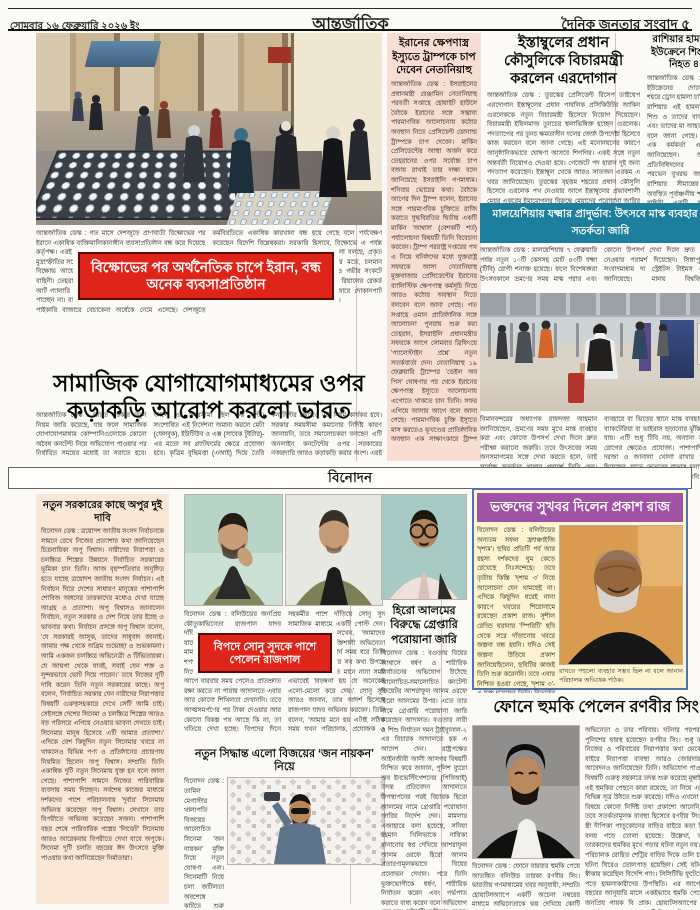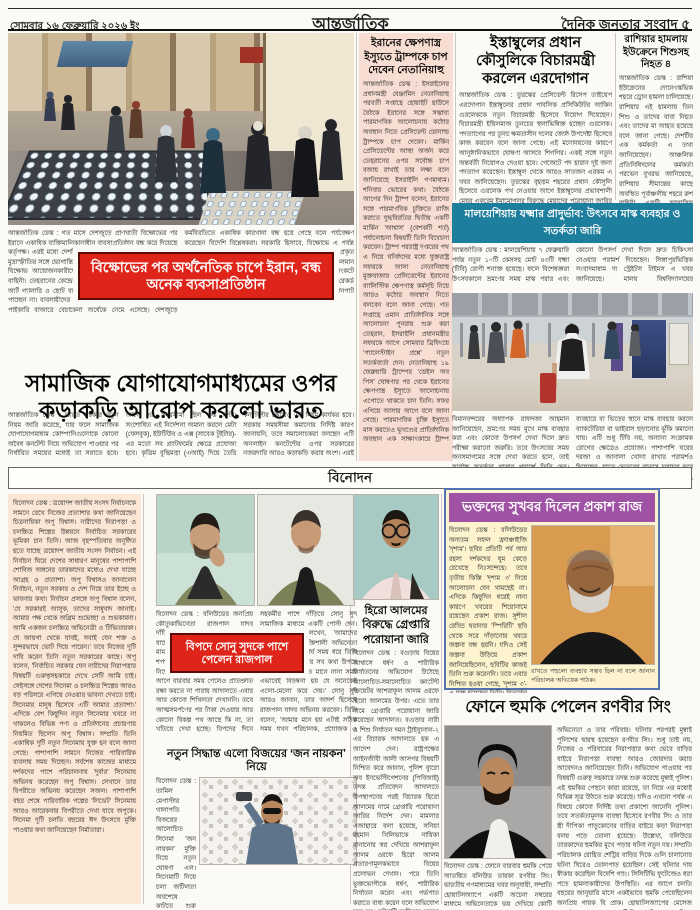--- a/index.html
+++ b/index.html
@@ -9,21 +9,21 @@
   .rule{position:absolute;left:8px;right:8px;border-top:1.5px solid #2a2a2a;}
   .rule.thick{border-top-width:2.5px;border-color:#111;}
   .hdr{position:absolute;top:11px;left:10px;right:10px;display:flex;justify-content:space-between;align-items:baseline;}
   .hdr-date{font-size:10px;font-weight:bold;}
   .hdr-section{font-size:16px;font-weight:bold;}
   .hdr-mast{font-size:13.5px;font-weight:bold;}
   
   .btxt{font-size:6.4px;line-height:1.5;text-align:justify;color:#262626;overflow:hidden;}
   .c2{column-count:2;column-gap:7px;}
   .c3{column-count:3;column-gap:7px;}
-  .abs{position:absolute;}
+  .abs{position:absolute;margin-left:28px;}
   .h-center{text-align:center;font-weight:bold;color:#0d0d0d;}
   .vrule{position:absolute;width:0;border-left:1px solid #ccc8c0;}
   
   .photo{position:relative;overflow:hidden;}
   .market{left:8px;top:33px;width:346px;height:192px;background:linear-gradient(180deg,#c8bba6 0%,#bcae9a 30%,#a79c8e 55%,#8d847b 100%);}
   .mk-facade{position:absolute;left:0;top:0;right:0;height:78px;
      background:repeating-linear-gradient(90deg,#d8c9ae 0 34px,#b9a37e 34px 40px,#cdb896 40px 78px,#8d765a 78px 84px);}
   .mk-awn-blue{position:absolute;left:52px;top:8px;width:70px;height:26px;background:linear-gradient(180deg,#5f87a8,#41617e);transform:skewX(-14deg);}
   .mk-awn-red{position:absolute;left:232px;top:14px;width:52px;height:16px;background:#a33226;}
   .mk-sign{position:absolute;left:258px;top:40px;width:40px;height:26px;background:#e8ddc2;border:1px solid #a08a60;}
@@ -179,20 +179,21 @@
       <div class="ap-case"></div>
     </div>
     <div class="btxt c2" style="height:69px;margin-top:3px">বিমানবন্দরের অধ্যাপক রাফদজা আহমান জানিয়েছেন, ভ্রমণের সময় মুখে মাস্ক ব্যবহার করা এবং কোনো উপসর্গ দেখা দিলে দ্রুত পরীক্ষা করানো জরুরি। তবে উৎসবের সময় জনসমাগমের সঙ্গে দেখা করতে হলে, তাই সর্বোচ্চ সতর্কতা থাকার পরামর্শ তিনি দেন। তিনি আরও বলেন, জনসাধারণের পরিবহন ব্যবহারে বা ভিড়ের স্থানে মাস্ক ব্যবহার করলে ব্যাকটেরিয়া বা ভাইরাস ছড়ানোর ঝুঁকি কমানো যায়। এটি শুধু টিবি নয়, অন্যান্য সংক্রামক রোগের ক্ষেত্রেও প্রযোজ্য। পাশাপাশি ঘরের দরজা ও জানালা খোলা রাখার পরামর্শও দিয়েছেন, যাতে ভেতরের বাতাস চলাচল করে এবং সংক্রমণের ঝুঁকি কমে। তিনি বলেন, (এমইএমএ) টিবি জিনিয়ে গুরুত্বপূর্ণ ভূমিকা রয়েছে। এটি রোগ দ্রুত শনাক্ত করতে এবং চিকিৎসার সঙ্গে সংযোগ স্থাপন করতে সহায়তা করে। দেশজুড়ে নাগরিক এবং অ-নাগরিকদের জন্য স্ক্রিনিং ও চিকিৎসার সুযোগ থাকা দরকার। যদি এতে কোনো ফাঁক থাকে, সংক্রামক রোগের ক্ষেত্রে 'ব্লাইন্ড স্পট' তৈরি হতে পারে। তিনি আরও বলেছেন, তিনি নিয়মিত সবসময়ে কার্যকর হয় যখন রোগী চিকিৎসা সম্পূর্ণ করতে পারে। চিকিৎসা ব্যাহত হলে সংক্রমণ চলতে থাকে এবং ওষুধ প্রতিরোধ ক্ষমতা তৈরি হয়। উল্লেখ্য, গত সপ্তাহে মালয়েশিয়ায় ৩৫টি টিবি কেস শনাক্ত হয়েছে, যাদের সকলেই বর্তমানে চিকিৎসাধীন।</div>
   </div>
 
   <div class="ent-bar">
     <span>বিনোদন</span>
   </div>
 
   <div class="abs peachcol" style="left:8px;top:494px;width:133px;height:410px">
+    <div class="sm-h" style="font-size:10px">নতুন সরকারের কাছে অপুর দুই দাবি</div>
     <div class="btxt" style="height:368px">বিনোদন ডেস্ক : ত্রয়োদশ জাতীয় সংসদ নির্বাচনকে সামনে রেখে নিজের প্রত্যাশার কথা জানিয়েছেন চিত্রনায়িকা অপু বিশ্বাস। নারীদের নিরাপত্তা ও চলচ্চিত্র শিল্পের উন্নয়নে নির্বাচিত সরকারের ভূমিকা চান তিনি। আজ বৃহস্পতিবার অনুষ্ঠিত হতে যাচ্ছে ত্রয়োদশ জাতীয় সংসদ নির্বাচন। এই নির্বাচন ঘিরে দেশের সাধারণ মানুষের পাশাপাশি শোবিজ অঙ্গনের তারকাদের মধ্যেও দেখা যাচ্ছে আগ্রহ ও প্রত্যাশা। অপু বিশ্বাসও জানালেন নির্বাচন, নতুন সরকার ও দেশ নিয়ে তার ইচ্ছে ও ভাবনার কথা। নির্বাচন প্রসঙ্গে অপু বিশ্বাস বলেন, 'যে সরকারই আসুক, তাদের সাধুবাদ জানাই। আমার পক্ষ থেকে অগ্রিম শুভেচ্ছা ও শুভকামনা। আমি একজন চলচ্চিত্র অভিনেত্রী ও টিভিতারকা। যে জায়গা থেকে যাবই, সবাই যেন শক্ত ও সুন্দরভাবে ভোট দিয়ে পারেন।' তবে নিজের দুটি দাবি করেন তিনি নতুন সরকারের কাছে। অপু বলেন, 'নির্বাচিত সরকার যেন নারীদের নিরাপত্তার বিষয়টি গুরুত্বসহকারে দেখে সেটি আমি চাই। সেইসঙ্গে দেশের সিনেমা ও চলচ্চিত্র শিল্পের আরও বড় পরিসরে এগিয়ে নেওয়ার ভাবনা দেখতে চাই। সিনেমার মানুষ হিসেবে এটি আমার প্রত্যাশা।' এদিকে বেশ কিছুদিন নতুন সিনেমার খবরে না থাকলেও বিভিন্ন পণ্য ও প্রতিষ্ঠানের প্রচারণায় নিয়মিত ছিলেন অপু বিশ্বাস। সম্প্রতি তিনি একাধিক দুটি নতুন সিনেমায় যুক্ত হন বলে জানা গেছে। পাশাপাশি সামনে নিজের পারিবারিক ব্যবসায় সময় দিচ্ছেন। সর্বশেষ কাজের মাধ্যমে দর্শকদের পাশে পরিচালনায় 'দুর্বার' সিনেমায় অভিনয় করেছেন অপু বিশ্বাস। সেখানে তার বিপরীতে অভিনয় করেছেন সজল। পাশাপাশি বছর শেষে পারিবারিক গল্পের 'লিডেট' সিনেমায় আরও আরেকবার বিপরীতে দেখা যাবে অপুকে। সিনেমা দুটি চলতি বছরের ঈদ উৎসবে মুক্তি পাওয়ার কথা জানিয়েছেন নির্মাতারা।</div>
   </div>
 
   <div class="abs" style="left:156px;top:494px;width:201px;height:410px">
     <div style="display:flex;gap:2px">
       <div class="portrait" style="width:99px;height:112px">
         <svg width="97" height="110" viewBox="0 0 97 110">
           <rect width="97" height="110" fill="#b7d4c7"></rect>
           <rect x="0" y="58" width="97" height="52" fill="#cbe1d6"></rect>
           <path d="M18 110 q30 -48 62 0 z" fill="#83875f"></path>

